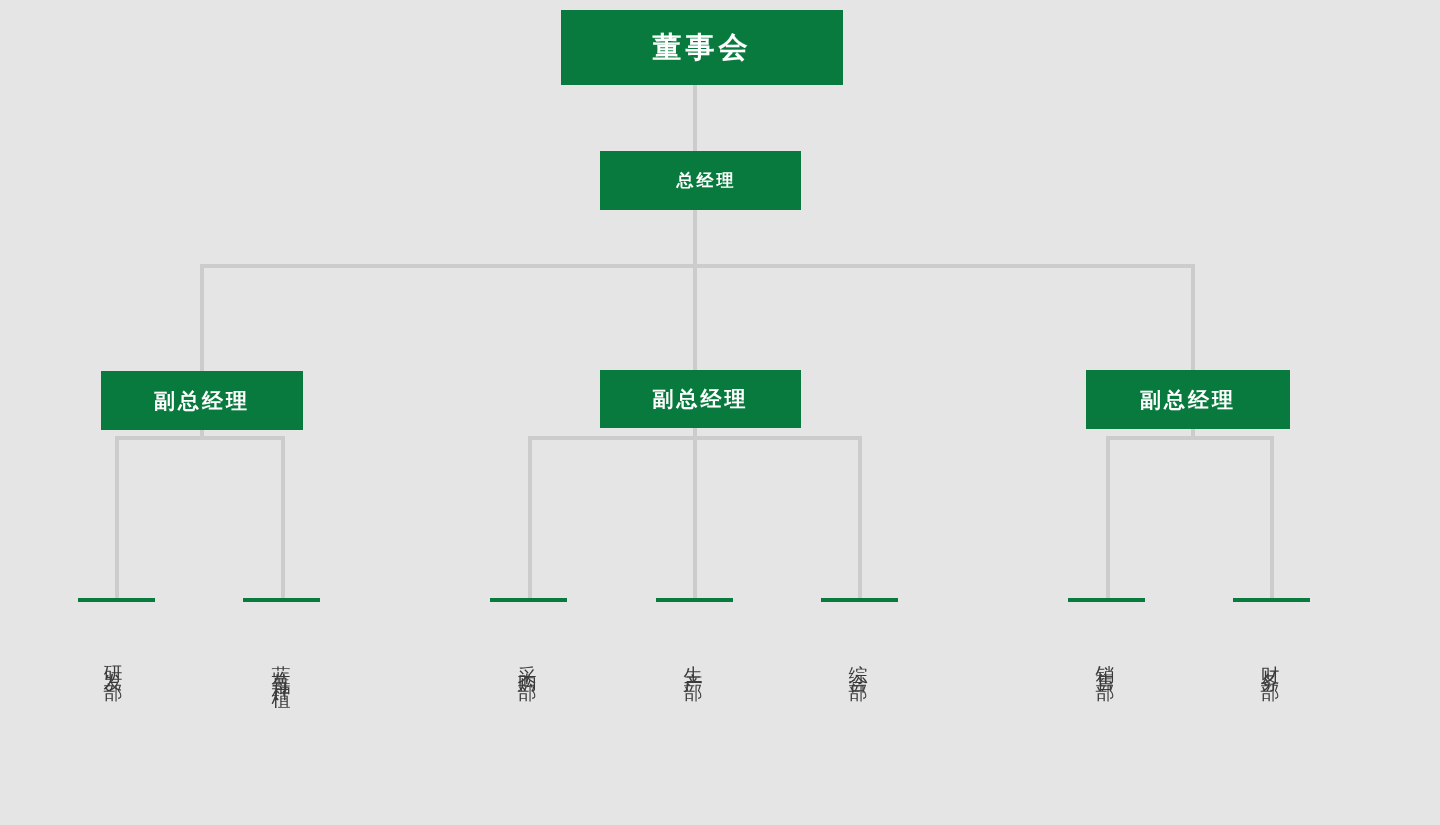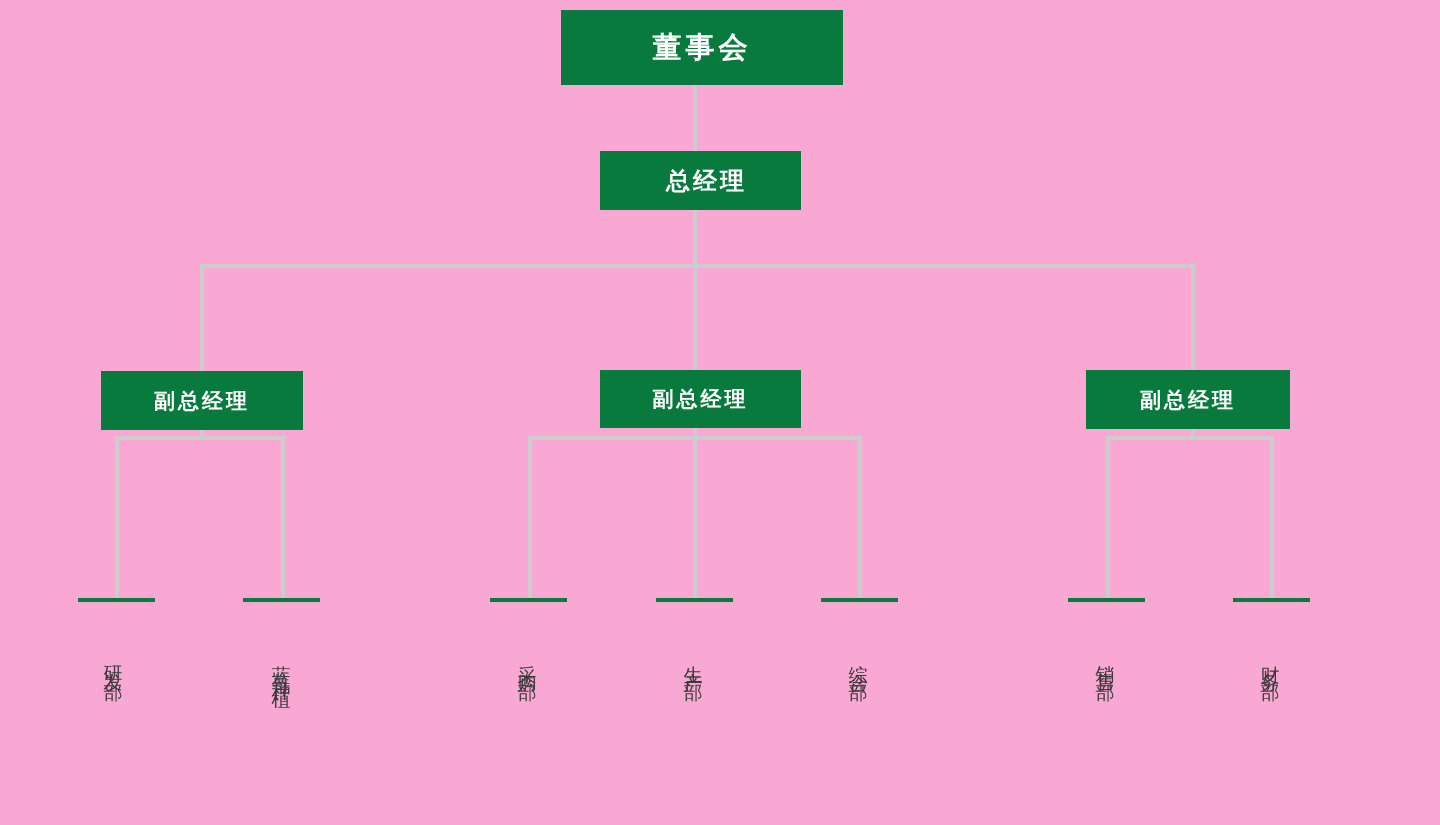--- a/index.html
+++ b/index.html
@@ -8,21 +8,21 @@
     padding: 0;
     background: #ffffff;
   }
   body {
     font-family: "Liberation Sans", "DejaVu Sans", sans-serif;
   }
   #chart-root {
     position: relative;
     width: 1440px;
     height: 825px;
-    background: #f9a8d4;
+    background: #e5e5e5;
     overflow: hidden;
   }
 
   
   .conn {
     position: absolute;
     background: #cccccc;
   }
   .conn-v { width: 4px; }
   .conn-h { height: 4px; }
@@ -38,21 +38,21 @@
     letter-spacing: 2px;
     font-weight: bold;
     z-index: 3;
     box-sizing: border-box;
   }
   .node-box.root {
     font-size: 29px;
     letter-spacing: 4px;
   }
   .node-box.level2 {
-    font-size: 24px;
+    font-size: 17px;
     letter-spacing: 3px;
     padding-left: 12px;
   }
   .node-box.level3 {
     font-size: 21px;
     letter-spacing: 3px;
     margin-top: 48px;
   }
   .leaf-bar {
     position: absolute;

